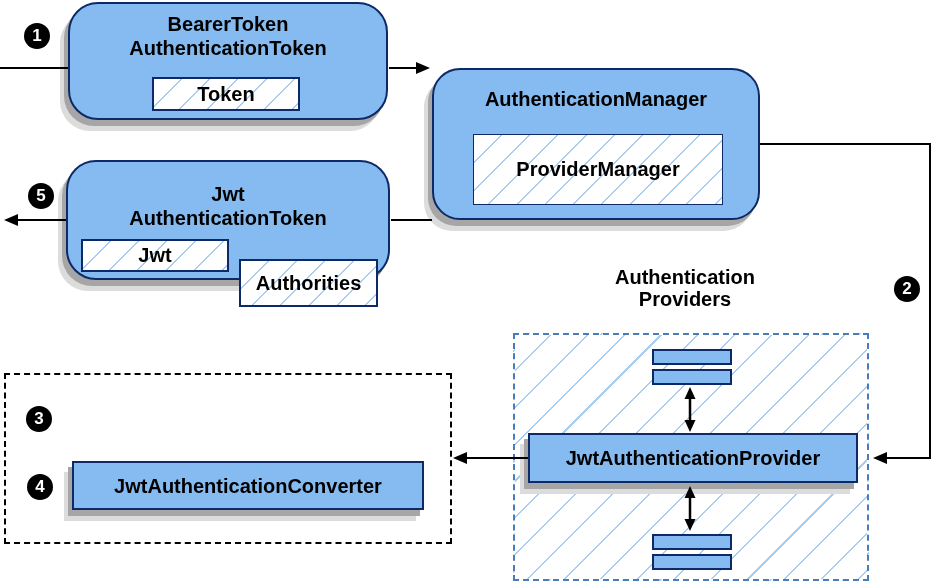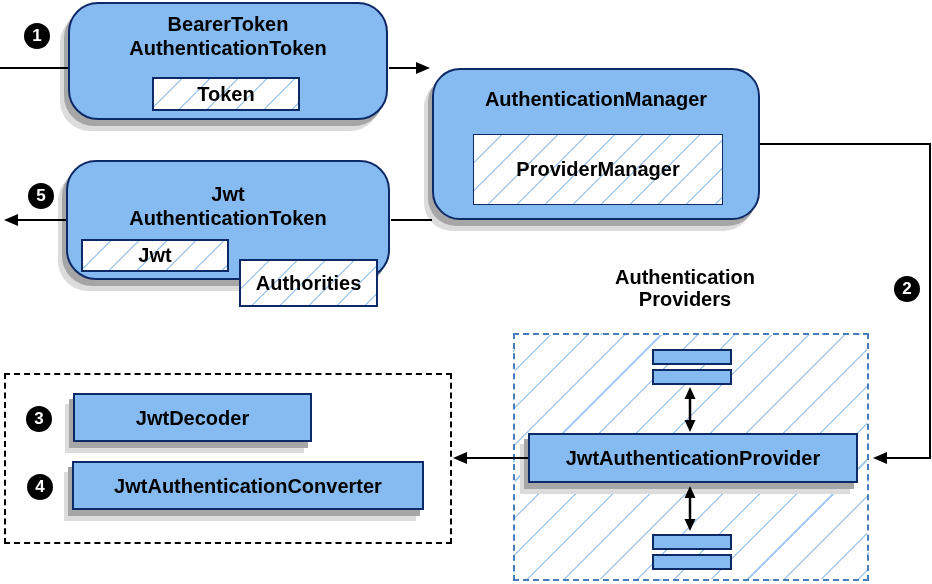--- a/index.html
+++ b/index.html
@@ -152,21 +152,20 @@
 
   <div class="node rounded shadow n-jwt">
     <div class="ntitle">Jwt</div>
     <div class="ntitle">AuthenticationToken</div>
     <div class="inner hatch20 inner-l">Jwt</div>
     <div class="inner hatch20 inner-r">Authorities</div>
   </div>
 
   <div class="node shadow n-jap">JwtAuthenticationProvider</div>
 
-  <div class="node shadow n-decoder ntitle">JwtDecoder</div>
 
   <div class="node shadow n-converter ntitle">JwtAuthenticationConverter</div>
 
   <div class="badge" style="left:24px;top:23px">1</div>
   <div class="badge" style="left:894px;top:276px">2</div>
   <div class="badge" style="left:26px;top:406px">3</div>
   <div class="badge" style="left:27px;top:474px">4</div>
   <div class="badge" style="left:28px;top:183px">5</div>
 
   <svg class="wires" viewBox="0 0 932 584">

